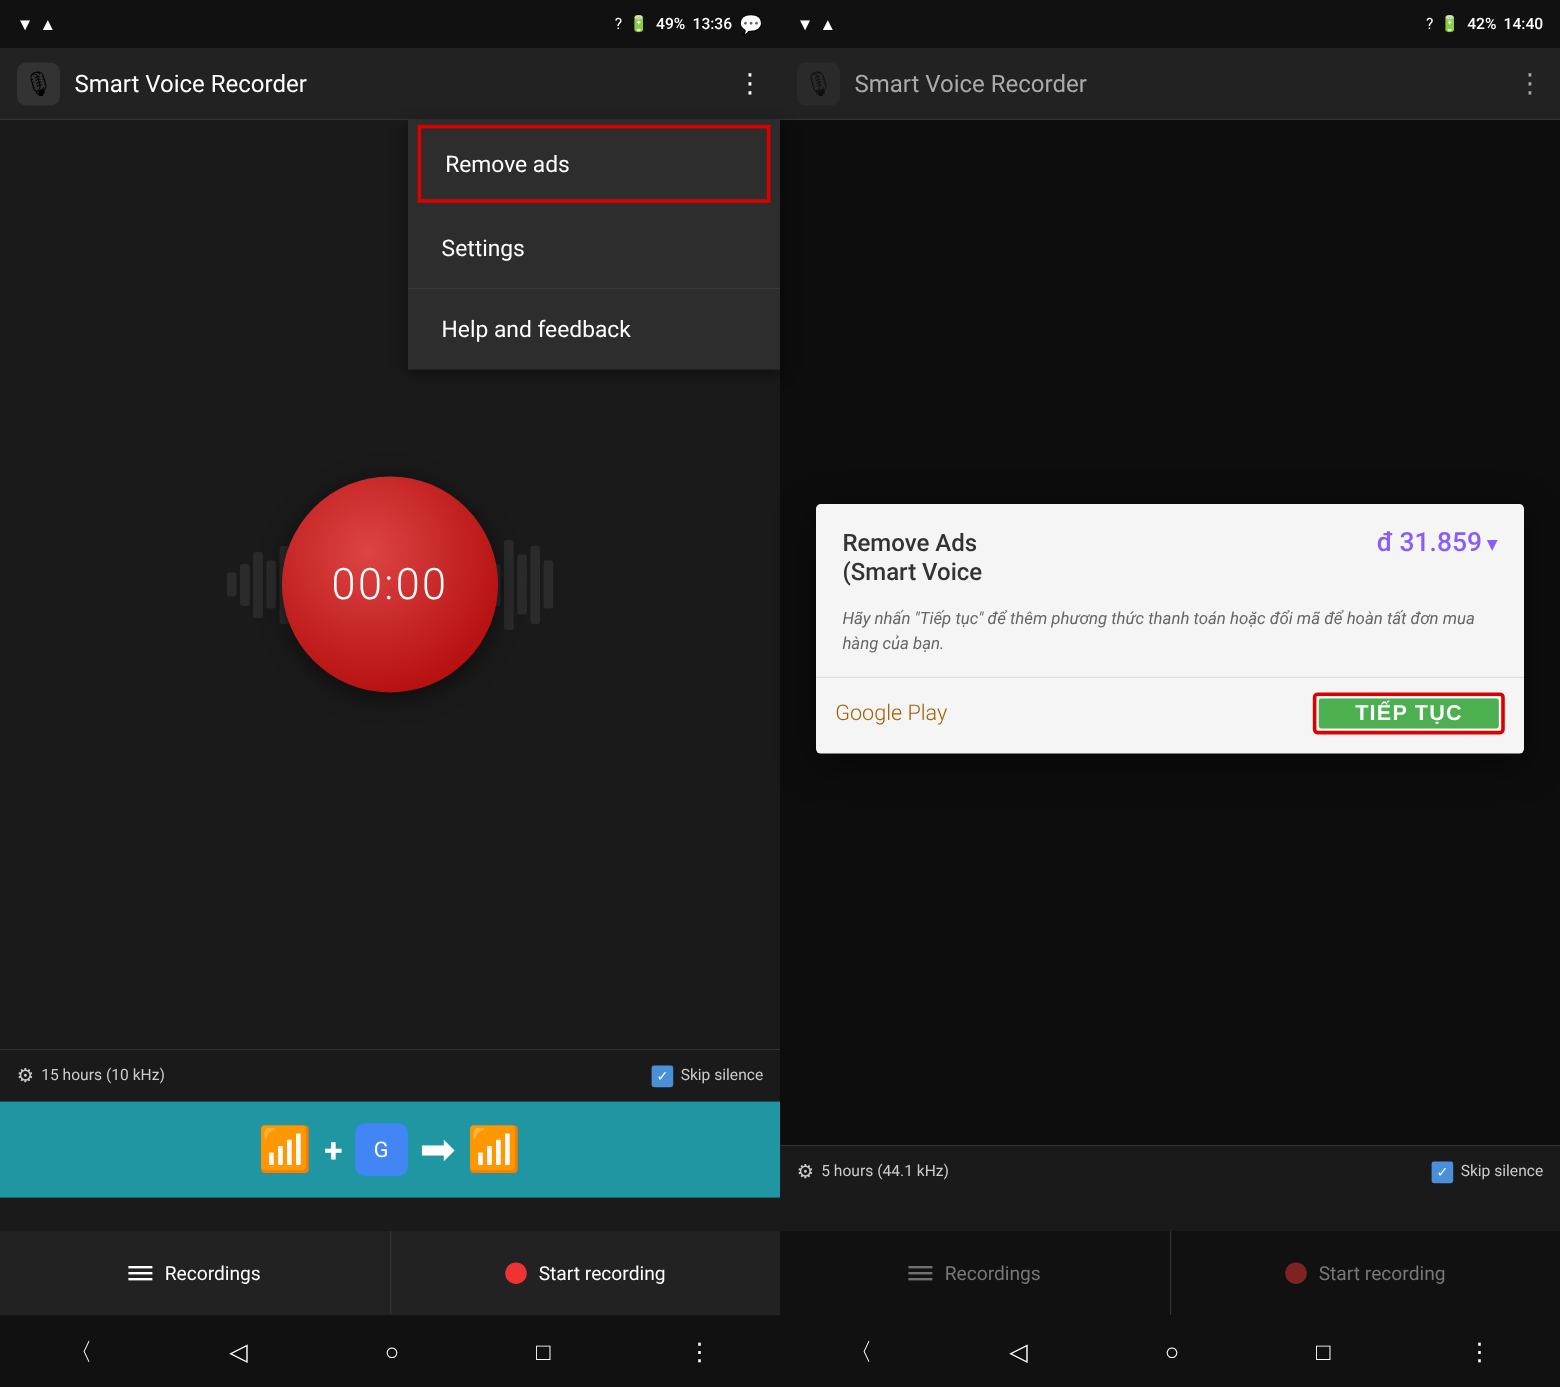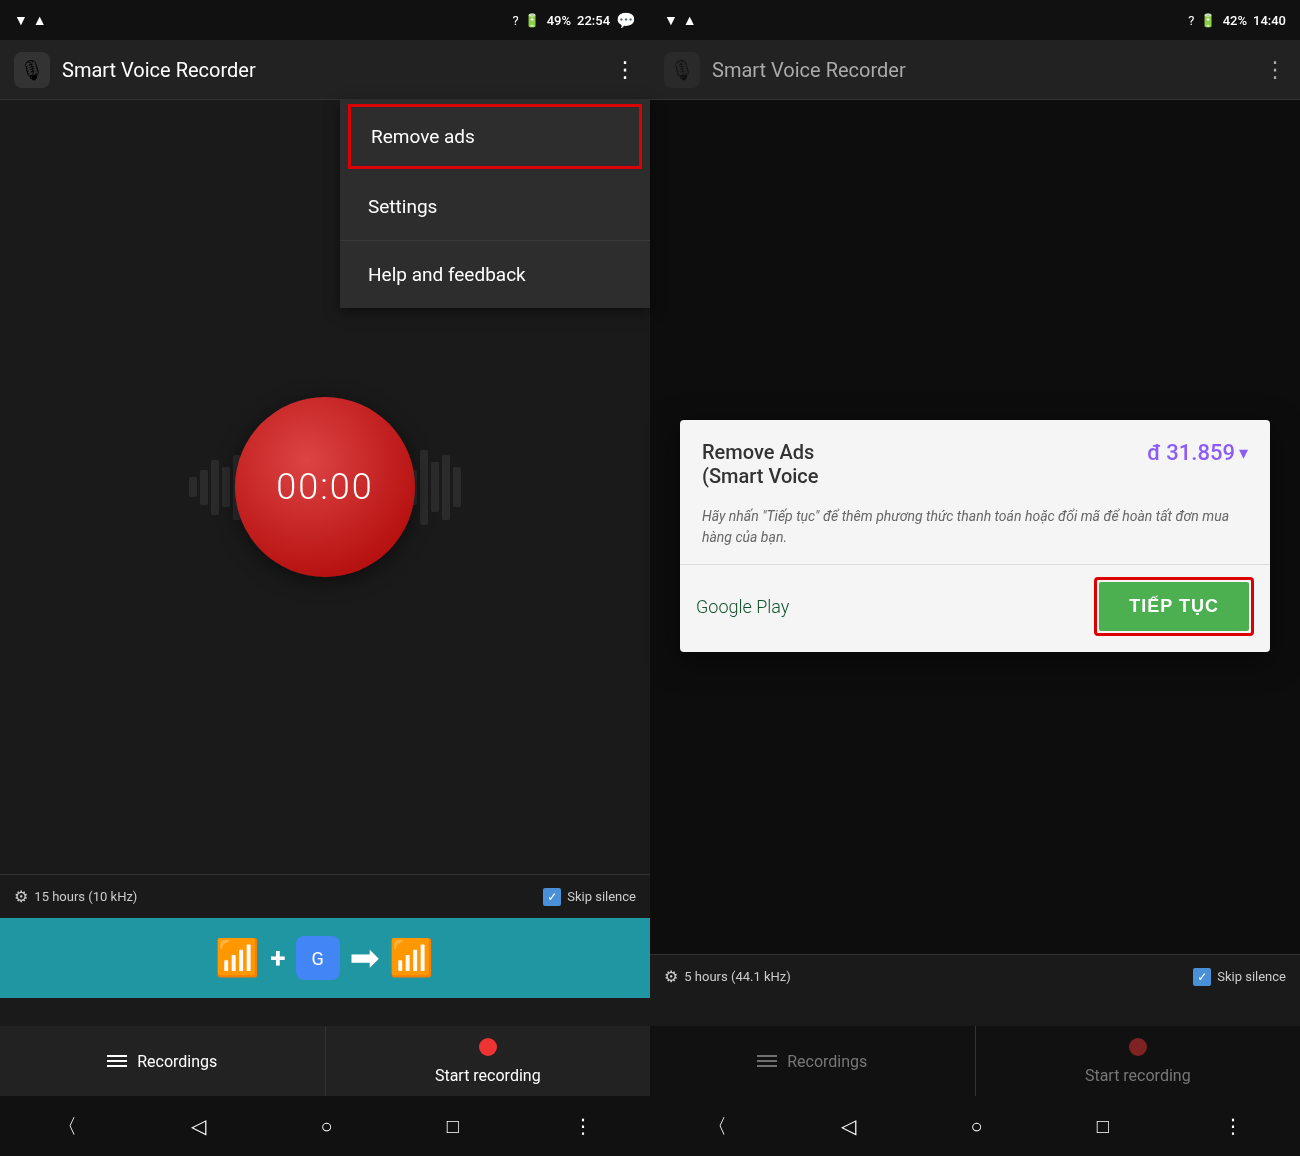--- a/index.html
+++ b/index.html
@@ -247,21 +247,21 @@
       height: 100%;
       display: flex;
       align-items: center;
       justify-content: center;
       gap: 10px;
       color: #fff;
       font-size: 16px;
       cursor: pointer;
       border-right: 1px solid #333;
     }
-    .nav-btn:last-child { border-right: none; flex-direction: column; }
+    .nav-btn:last-child { border-right: none; }
     .nav-btn .rec-dot {
       width: 18px;
       height: 18px;
       border-radius: 50%;
       background: #e33;
     }
     .nav-btn .menu-lines {
       display: flex;
       flex-direction: column;
       gap: 3px;
@@ -343,36 +343,36 @@
       line-height: 1.5;
     }
     .dialog-footer {
       padding: 12px 16px 16px;
       display: flex;
       align-items: center;
       justify-content: space-between;
       border-top: 1px solid #ddd;
     }
     .google-play-text {
-      color: #14532d;
+      color: #a16207;
       font-size: 18px;
       font-weight: 300;
     }
     .continue-btn-wrap {
       border: 3px solid #d00;
       border-radius: 4px;
       padding: 2px;
     }
     .continue-btn {
       background: #4caf50;
       color: #fff;
       font-size: 18px;
       font-weight: 700;
       letter-spacing: 1px;
-      padding: 14px 30px;
+      padding: 2px 30px;
       border: none;
       border-radius: 2px;
       cursor: pointer;
     }
 
     
     .dim-overlay {
       position: absolute;
       top: 0; left: 0; right: 0; bottom: 0;
       background: rgba(0,0,0,0.5);
@@ -387,21 +387,21 @@
   <div class="status-bar">
 
     <div class="left-icons">
       <span style="color:#fff;font-size:14px;">▼</span>
       <span style="color:#fff;font-size:14px;">▲</span>
     </div>
     <div class="right-info">
       <span style="color:#fff;font-size:13px;">?</span>
       <span style="color:#fff;font-size:13px;">🔋</span>
       <span class="status-text">49%</span>
-      <span class="status-text">22:54</span>
+      <span class="status-text">13:36</span>
       <span style="color:#4fc3f7;font-size:16px;">💬</span>
     </div>
   </div>
 
   <div class="app-header">
     <div class="app-icon">🎙</div>
     <span class="app-title">Smart Voice Recorder</span>
     <span class="more-icon">⋮</span>
   </div>
 

